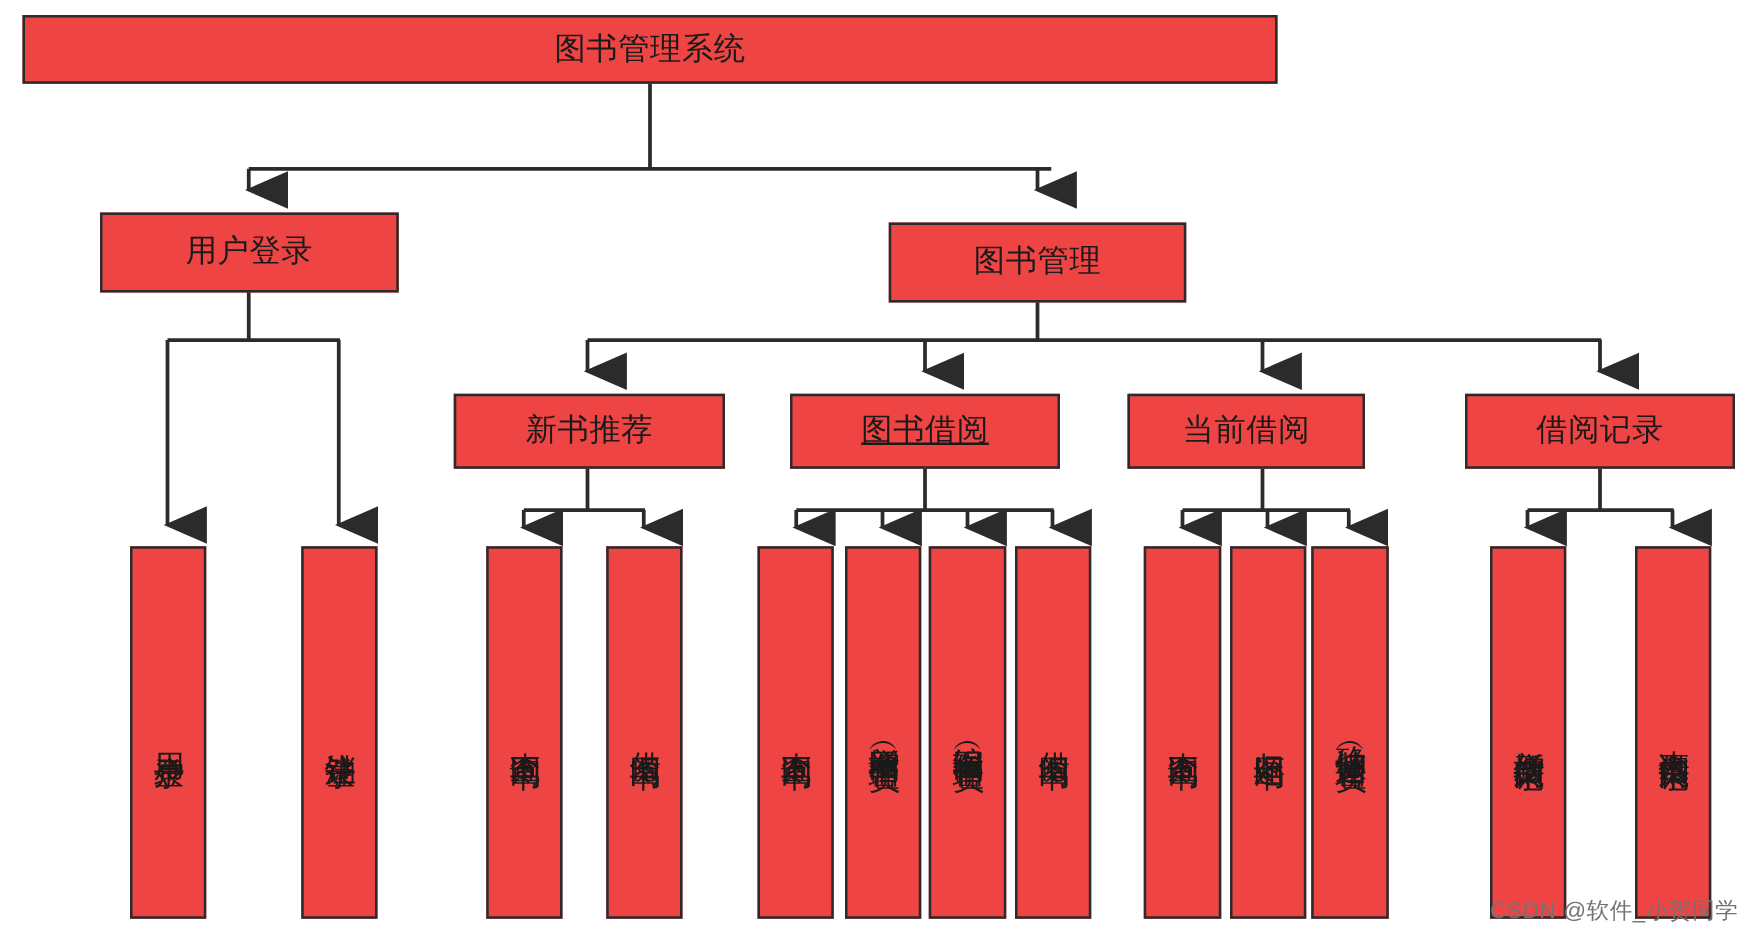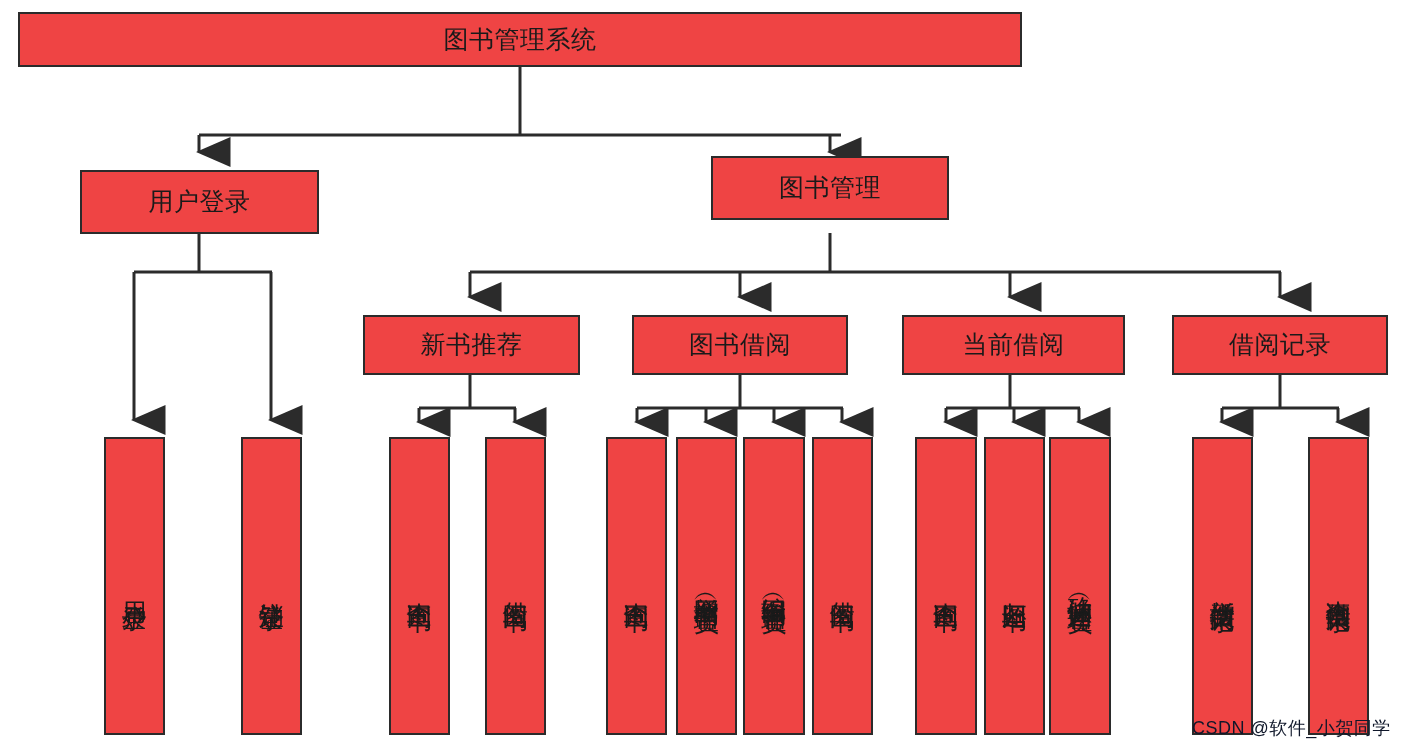--- a/index.html
+++ b/index.html
@@ -53,21 +53,21 @@
     writing-mode: vertical-rl;
     text-orientation: upright;
     font-size: 25px;
     line-height: 1.22;
     letter-spacing: 2px;
     white-space: nowrap;
   }
   .watermark {
     position: absolute;
     font-size: 18px;
-    color: #0f172a;
+    color: #737373;
     white-space: nowrap;
     letter-spacing: 0.5px;
   }
 </style>
 </head>
 <body>
 
 <div id="canvas">
 
   <svg id="wires" viewBox="0 0 1405 747">
@@ -121,33 +121,33 @@
   </svg>
 
   <div class="node horiz" style="left:18px; top:12px; width:1004px; height:55px;">
     <span class="label">图书管理系统</span>
   </div>
 
   <div class="node horiz" style="left:80px; top:170px; width:239px; height:64px;">
     <span class="label">用户登录</span>
   </div>
 
-  <div class="node horiz" style="left:711px; top:156px; width:238px; height:64px;">
+  <div class="node horiz" style="left:711px; top:178px; width:238px; height:64px;">
     <span class="label">图书管理</span>
   </div>
 
   <div class="node horiz" style="left:363px; top:315px; width:217px; height:60px;">
     <span class="label">新书推荐</span>
   </div>
 
-  <div class="node horiz" style="left:632px; top:315px; width:216px; height:60px;">
+  <div class="node horiz" style="left:632px; top:315px; width:216px; height:60px;text-decoration:underline;">
     <span class="label">图书借阅</span>
   </div>
 
-  <div class="node horiz" style="left:902px; top:315px; width:223px; height:60px;justify-content:center;">
+  <div class="node horiz" style="left:902px; top:315px; width:190px; height:60px;justify-content:center;">
     <span class="label">当前借阅</span>
   </div>
 
   <div class="node horiz" style="left:1172px; top:315px; width:216px; height:60px;">
     <span class="label">借阅记录</span>
   </div>
 
   <div class="node vert" style="left:104px; top:437px; width:61px; height:298px;">
     <span class="label">用户登录</span>
   </div>

